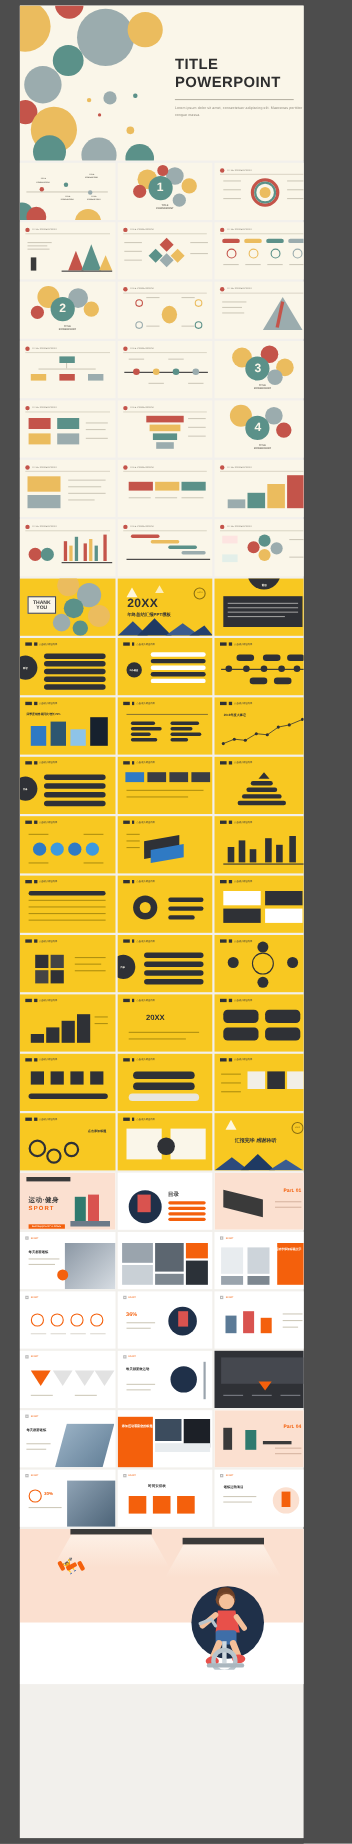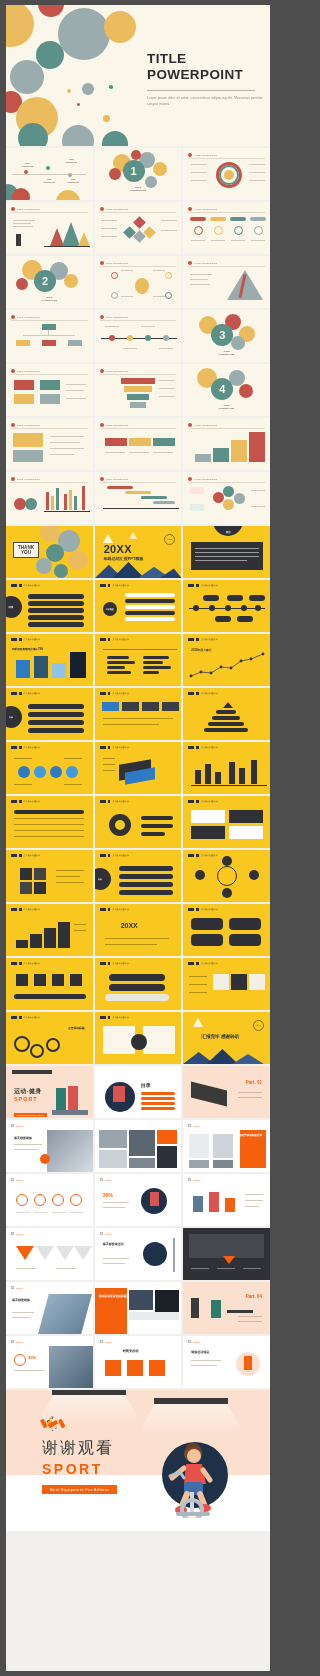--- a/index.html
+++ b/index.html
@@ -1,19 +1,19 @@
 <!DOCTYPE html>
 <html><head>
 <meta charset="utf-8">
 <style>
   * { margin:0; padding:0; box-sizing:border-box; }
   html,body { background:#4d4d4d; }
   body { width:276px; height:1676px; font-family:"Liberation Sans", sans-serif; overflow:hidden; }
 
-  #page { position:relative; width:276px; height:1676px; background:#4d4d4d; padding:5px 6px; }
+  #page { position:relative; width:276px; height:1676px; background:#4d4d4d; padding:5px 18px; }
   #sheet { position:relative; width:264px; height:1666px; background:#f2f0ec; overflow:hidden; }
 
   
   .cover { position:relative; width:264px; height:141px; background:#faf6e9; overflow:hidden; }
   .bub { position:absolute; border-radius:50%; }
   .cover-txt { position:absolute; left:141px; top:46px; width:118px; }
   .cover-title { font-size:13.5px; font-weight:bold; color:#2e2e2e; letter-spacing:.4px; line-height:1.22; }
   .cover-rule { width:108px; height:1px; background:#b9b4a6; margin:6px 0 5px; }
   .cover-sub { font-size:3.2px; color:#8d887c; line-height:1.75; letter-spacing:.12px; }
 
@@ -1055,21 +1055,16 @@
       <rect x="16" y="78" width="34" height="4" rx="2" fill="#aab6be"></rect>
     </svg>
 
     <div class="f-dumb">🏋</div>
     <svg style="position:absolute;left:34px;top:26px;width:26px;height:16px;" viewBox="0 0 26 16">
       <rect x="8" y="6" width="10" height="4" rx="1" fill="#f4600c" transform="rotate(-28 13 8)"></rect>
       <rect x="2" y="3" width="4" height="9" rx="1.5" fill="#f4600c" transform="rotate(-28 4 8)"></rect>
       <rect x="20" y="3" width="4" height="9" rx="1.5" fill="#f4600c" transform="rotate(-28 22 8)"></rect>
     </svg>
 
-    <div class="f-txt">
-      <div class="f-cn">谢谢观看</div>
-      <div class="f-en">SPORT</div>
-      <div class="f-bar">Best Equipment For Athlete</div>
-    </div>
   </div>
 
  </div>
 </div>
 
 </body></html>

